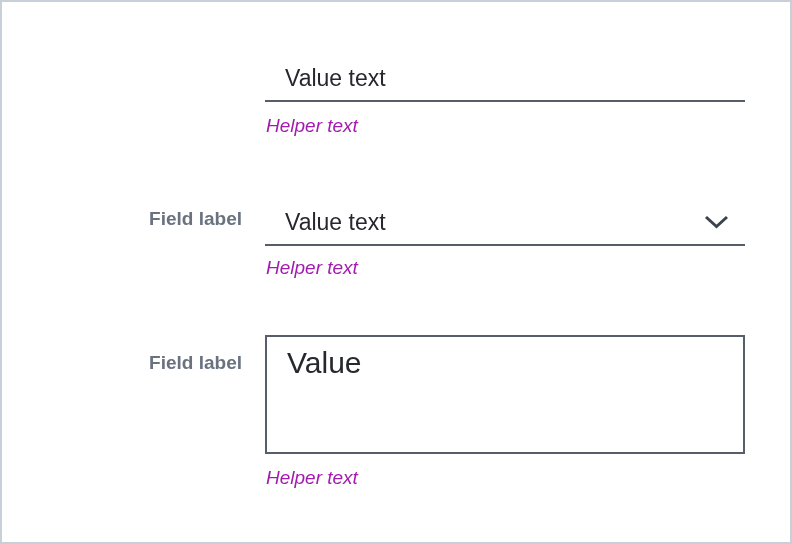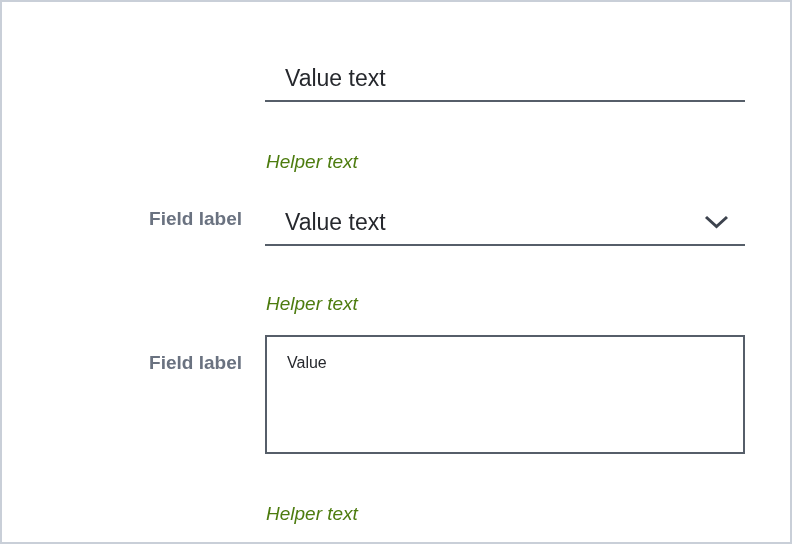--- a/index.html
+++ b/index.html
@@ -67,32 +67,31 @@
     top: 333px;
     width: 480px;
     height: 119px;
     box-sizing: border-box;
     border: 2px solid #565e69;
     background: #ffffff;
     outline: none;
     resize: none;
     padding: 12px 12px 0 20px;
     font-family: "Liberation Sans", sans-serif;
-    font-size: 16px;
+    font-size: 30px;
     line-height: 28px;
     color: #26282d;
   }
   .helper-text {
     position: absolute;
     left: 264px;
     font-size: 19px;
     font-style: italic;
     line-height: 24px;
-    color: #4d7c0f;
-    margin-top: 36px;
+    color: #a21caf;
   }
 </style>
 </head>
 <body>
 
 <div class="page">
 
   <input class="text-input" style="top: 54px;" type="text" value="Value text">
   <div class="helper-text" style="top:112px">Helper text</div>
 

